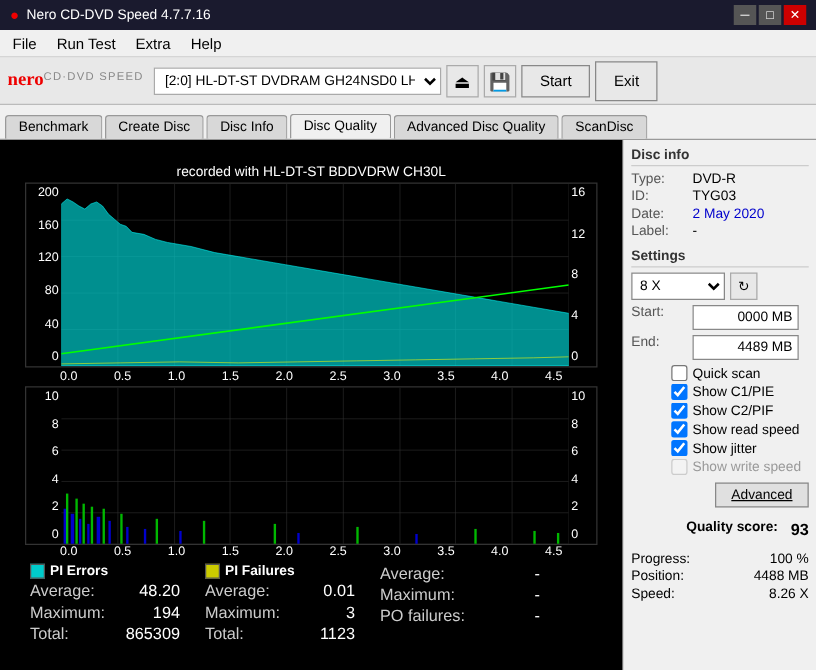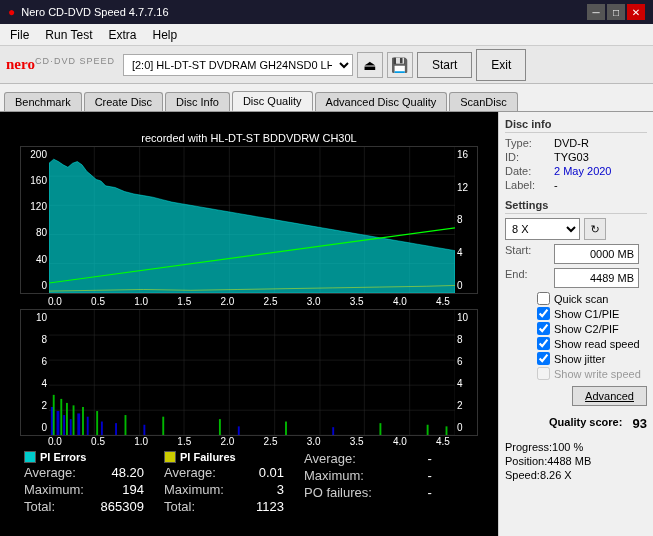--- a/index.html
+++ b/index.html
@@ -66,21 +66,21 @@
     
     .checkbox-row { display: flex; align-items: center; gap: 4px; font-size: 11px; margin-bottom: 2px; padding-left: 32px; }
     .checkbox-row input[type=checkbox] { width: 13px; height: 13px; }
     
     .btn-advanced { background: #e0e0e0; border: 1px solid #888; padding: 3px 12px; cursor: pointer; font-size: 11px; align-self: flex-end; margin-top: 2px; text-decoration: underline; }
     
     .quality-row { display: flex; justify-content: space-between; align-items: flex-start; font-size: 11px; font-weight: bold; margin-top: 4px; margin-left: 44px; }
     .quality-score { color: #000; font-size: 13px; font-weight: bold; }
     
     .progress-section { display: flex; flex-direction: column; gap: 2px; margin-top: 4px; }
-    .progress-row { display: flex; font-size: 11px; }
+    .progress-row { display: flex; justify-content: space-between; font-size: 11px; }
     
     
     .chart-svg { position: absolute; left: 28px; right: 22px; top: 0; bottom: 0; }
 
     .nero-logo-text { font-size: 15px; font-weight: bold; font-family: serif; }
     .nero-logo-sub { font-size: 9px; letter-spacing: 1px; color: #888; }
   </style>
 </head>
 <body>
 

